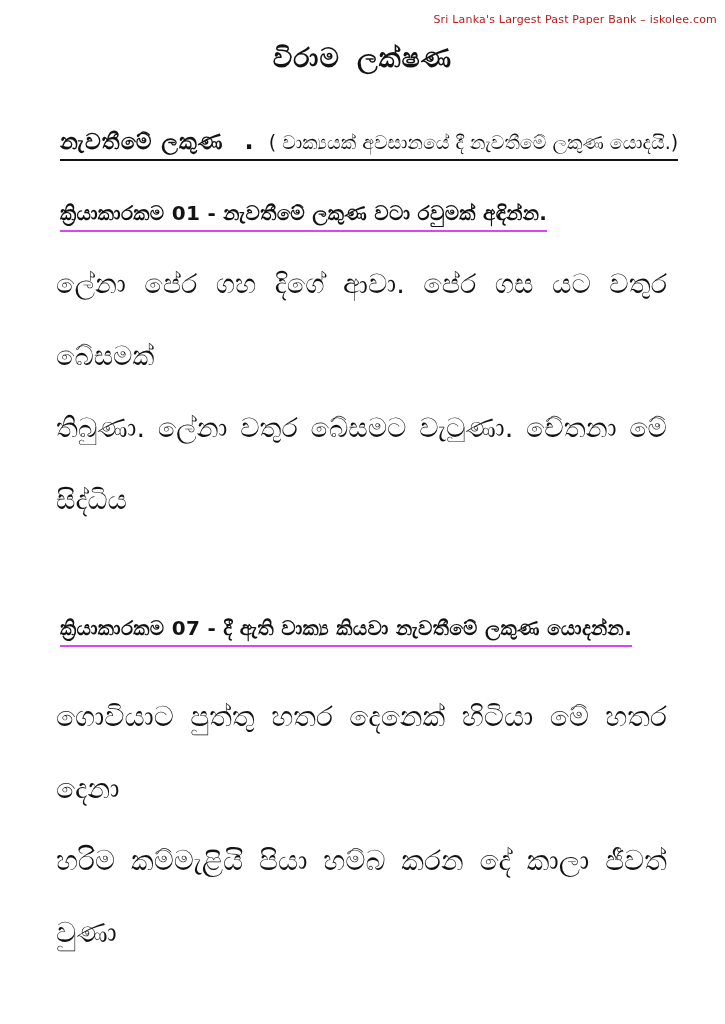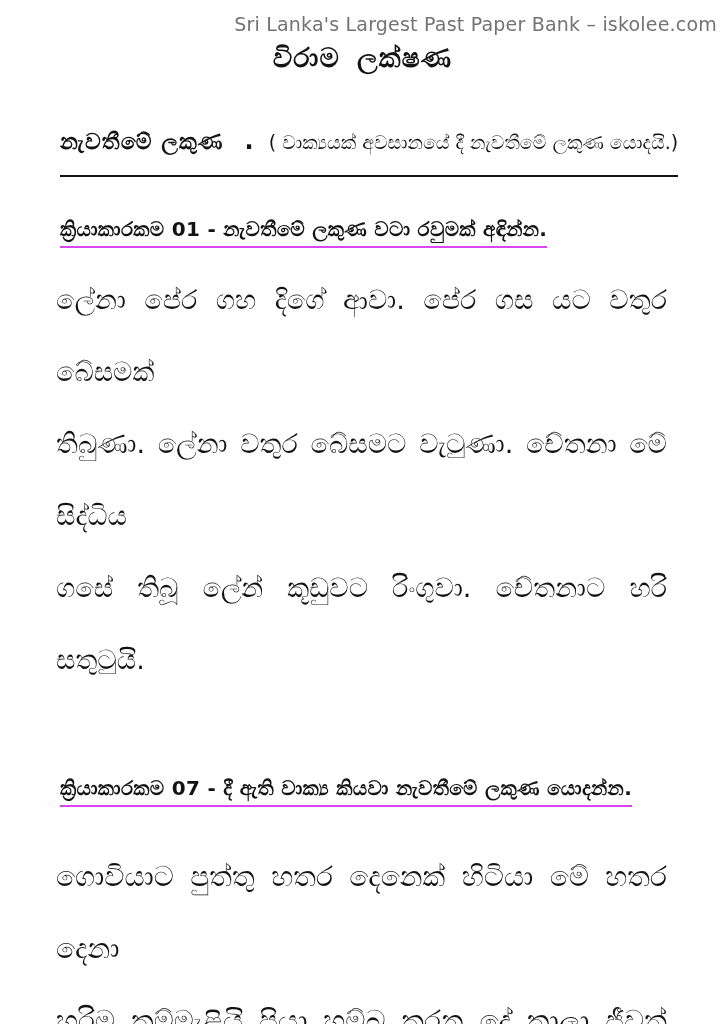--- a/index.html
+++ b/index.html
@@ -12,41 +12,41 @@
     height: 1024px;
     position: relative;
     overflow: hidden;
     font-family: "DejaVu Sans", "Liberation Sans", sans-serif;
     color: #131313;
   }
   .watermark {
     position: absolute;
     top: 13px;
     right: 8px;
-    font-size: 19px;
+    font-size: 11px;
     letter-spacing: 0.2px;
-    color: #737373;
+    color: #b91c1c;
     white-space: nowrap;
     text-align: right;
   }
   .page-title {
     margin: 44px 0 0 0;
     text-align: center;
     font-size: 27px;
     font-weight: bold;
     letter-spacing: 1px;
     font-family: Liberation Mono, monospace;
   }
   .subtitle-row {
     margin: 26px 58px 0 60px;
     white-space: nowrap;
     border-bottom: 2px solid #131313;
     display: inline-block;
     margin-left: 60px;
-    padding-bottom: 20px;
+    padding-bottom: 4px;
   }
   .subtitle-wrap { margin-top: 26px; }
   .subtitle-term {
     font-weight: bold;
     font-size: 22px;
     letter-spacing: 1px;
   }
   .subtitle-mark {
     font-weight: bold;
     font-size: 24px;
@@ -95,21 +95,20 @@
   </span>
 </div>
 
 <div class="activity-heading-wrap">
   <span class="activity-heading">ක්‍රියාකාරකම 01 - නැවතීමේ ලකුණ වටා රවුමක් අඳින්න.</span>
 </div>
 
 <div class="para para-1">
   <div class="line">ලේනා පේර ගහ දිගේ ආවා. පේර ගස යට වතුර බේසමක්</div>
   <div class="line">තිබුණා. ලේනා වතුර බේසමට වැටුණා. චේතනා මේ සිද්ධිය</div>
-  <div class="line last">ගසේ තිබූ ලේන් කූඩුවට රිංගුවා. චේතනාට හරි සතුටුයි.</div>
 </div>
 
 <div class="gap-before-h2"></div>
 
 <div class="activity-heading-wrap">
   <span class="activity-heading">ක්‍රියාකාරකම 07 - දී ඇති වාක්‍ය කියවා නැවතීමේ ලකුණ යොදන්න.</span>
 </div>
 
 <div class="para para-2">
   <div class="line">ගොවියාට පුත්තු හතර දෙනෙක් හිටියා මේ හතර දෙනා</div>

